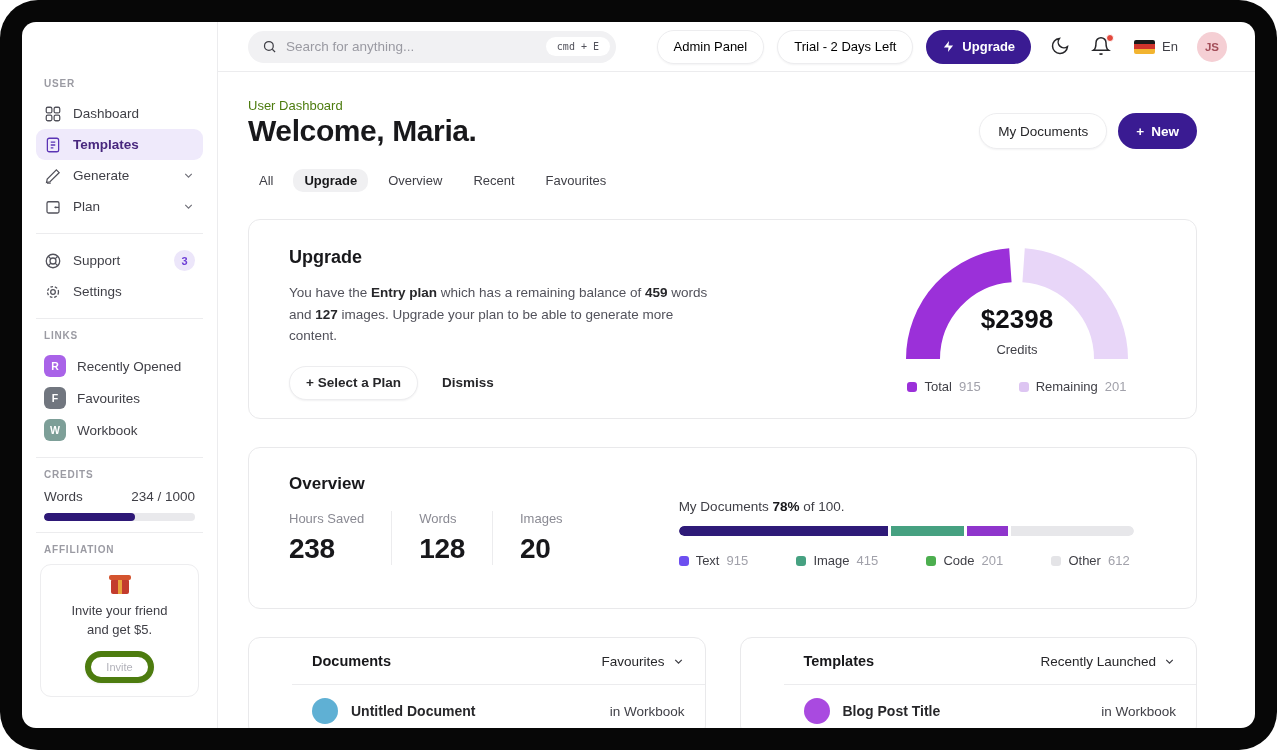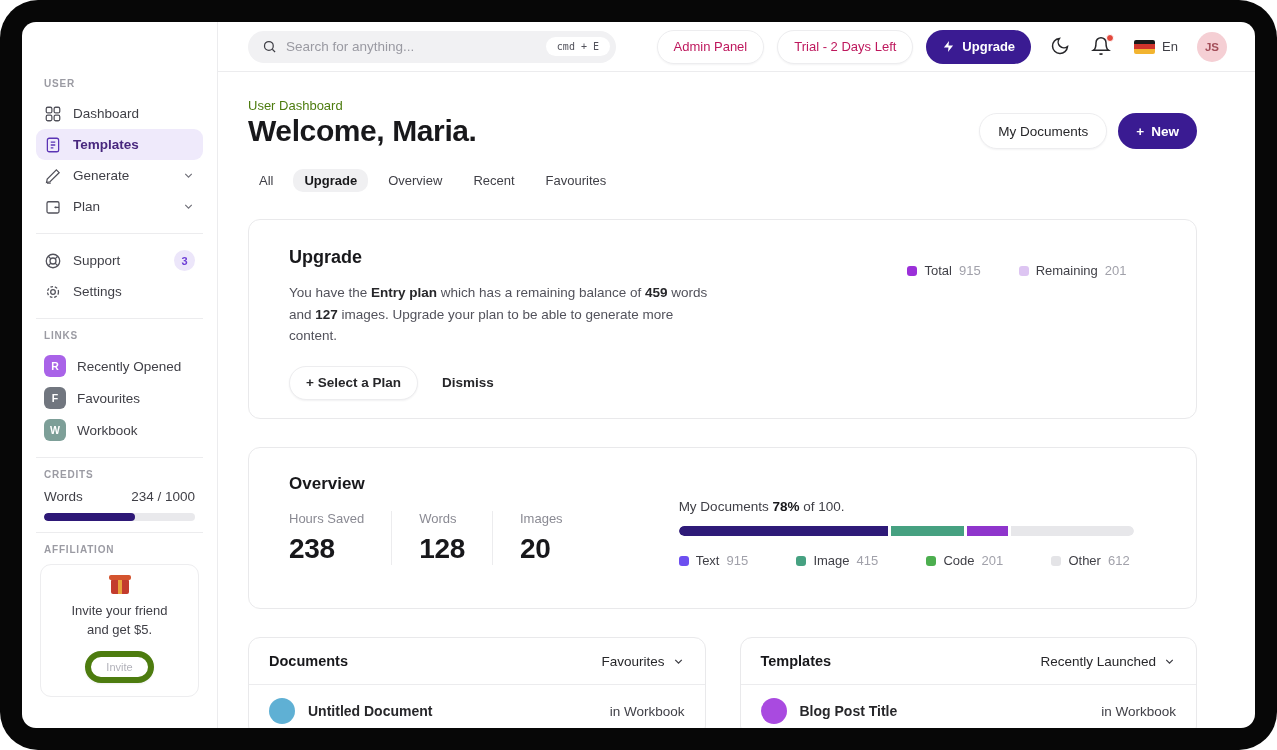--- a/index.html
+++ b/index.html
@@ -30,21 +30,21 @@
   .invite-btn { margin-top:11px; display:inline-block; padding:4px 15px; border-radius:999px; background:#fff; border:6px solid #4d7c0f; box-shadow:0 1px 2px rgba(16,24,40,.07); font-size:11px; color:#b2b2ba; cursor:pointer; }
 
   
   .main { flex:1; display:flex; flex-direction:column; min-width:0; }
   .topbar { height:50px; flex:0 0 50px; border-bottom:1px solid #ececee; display:flex; align-items:center; padding:0 28px 0 30px; }
   .search { width:368px; height:32px; background:#f1f1f3; border-radius:999px; display:flex; align-items:center; gap:9px; padding:0 6px 0 14px; cursor:text; }
   .search .si { width:15px; height:15px; color:#3f3f46; flex:0 0 15px; }
   .search-ph { font-size:13.5px; color:#9a9aa2; flex:1; }
   .kbd { background:#fff; border-radius:999px; padding:4px 11px; font-family:"DejaVu Sans Mono",monospace; font-size:10px; color:#52525b; }
   .tb-right { margin-left:auto; display:flex; align-items:center; gap:13px; }
-  .pill-btn { height:34px; padding:0 16px; border-radius:999px; background:#fff; border:1px solid #ededef; box-shadow:0 1px 2px rgba(16,24,40,.05); font-size:13px; color:#be185d; display:flex; align-items:center; cursor:pointer; white-space:nowrap; }
+  .pill-btn { height:34px; padding:0 16px; border-radius:999px; background:#fff; border:1px solid #ededef; box-shadow:0 1px 2px rgba(16,24,40,.05); font-size:13px; color:#000000; display:flex; align-items:center; cursor:pointer; white-space:nowrap; }
   .upgrade-btn { height:34px; padding:0 16px; border-radius:999px; background:#3a1b92; color:#fff; font-size:13px; font-weight:600; display:flex; align-items:center; gap:7px; cursor:pointer; }
   .upgrade-btn .bolt { width:13px; height:13px; }
   .icon-btn { width:22px; height:22px; color:#27272a; position:relative; cursor:pointer; margin-left:6px; }
   .icon-btn svg { width:20px; height:20px; }
   .dot { position:absolute; right:-1px; top:-2px; width:8px; height:8px; border-radius:50%; background:#e3483d; border:1.5px solid #fff; }
   .lang { display:flex; align-items:center; gap:7px; margin-left:8px; cursor:pointer; }
   .flag { width:21px; height:14px; border-radius:2px; overflow:hidden; display:flex; flex-direction:column; }
   .flag div { flex:1; }
   .lang-label { font-size:13px; color:#3f3f46; }
   .avatar { width:30px; height:30px; border-radius:50%; background:#f5cfd4; color:#a34e59; font-size:11.5px; font-weight:700; display:flex; align-items:center; justify-content:center; margin-left:6px; cursor:pointer; }
@@ -53,21 +53,21 @@
   .crumb { font-size:13px; color:#4d7c0f; }
   .title-row { display:flex; align-items:center; margin-bottom:20px; }
   .h1 { font-size:30px; font-weight:700; letter-spacing:-.4px; color:#18181b; }
   .title-actions { margin-left:auto; display:flex; align-items:center; gap:11px; }
   .mydocs-btn { height:36px; padding:0 18px; border-radius:999px; background:#fff; border:1px solid #ededef; box-shadow:0 1px 2px rgba(16,24,40,.05); font-size:13.5px; color:#27272a; display:flex; align-items:center; cursor:pointer; }
   .new-btn { height:36px; padding:0 18px; border-radius:999px; background:#3a1b92; color:#fff; font-size:13.5px; font-weight:600; display:flex; align-items:center; gap:7px; cursor:pointer; }
   .tabs { display:flex; align-items:center; gap:9px; margin-bottom:27px; }
   .tab { padding:4px 11px; border-radius:10px; font-size:13px; color:#3f3f46; cursor:pointer; }
   .tab.active { background:#f0f0f2; color:#18181b; font-weight:600; }
 
-  .card { border:1px solid #e9e9eb; border-radius:12px; background:#fff; }
+  .card { border:1px solid #e9e9eb; border-radius:12px; background:#fff;padding-left:43px; }
   .upgrade-card { display:flex; padding:27px 26px 24px 40px; margin-bottom:28px; height:200px; }
   .uc-title { font-size:18px; font-weight:700; color:#18181b; margin-bottom:14px; }
   .uc-body { width:430px; font-size:13.5px; line-height:1.6; color:#52525b; margin-bottom:19px; }
   .uc-body b { color:#27272a; }
   .uc-actions { display:flex; align-items:center; gap:24px; }
   .select-plan-btn { height:34px; padding:0 16px; border-radius:999px; background:#fff; border:1px solid #ededef; box-shadow:0 1px 2px rgba(16,24,40,.06); font-size:13.5px; font-weight:600; color:#27272a; display:flex; align-items:center; gap:6px; cursor:pointer; }
   .dismiss-btn { font-size:13.5px; font-weight:600; color:#27272a; cursor:pointer; }
   .gauge-wrap { margin-left:auto; margin-right:40px; width:226px; }
   .gauge { position:relative; width:226px; height:116px; }
   .gauge-val { position:absolute; left:0; right:0; bottom:28px; text-align:center; font-size:26px; font-weight:700; color:#101013; }
@@ -317,20 +317,28 @@
         <div>
           <div class="uc-title">Upgrade</div>
           <div class="uc-body"><span>You have the </span><b>Entry plan</b><span> which has a remaining balance of </span><b>459</b><span> words and </span><b>127</b><span> images. Upgrade your plan to be able to generate more content.</span></div>
           <div class="uc-actions">
             <div class="select-plan-btn">+ Select a Plan</div>
             <div class="dismiss-btn">Dismiss</div>
           </div>
         </div>
 
         <div class="gauge-wrap">
+          <div class="gauge">
+            <svg width="226" height="116" viewBox="0 0 226 116">
+              <path d="M 19 112 A 94 94 0 0 1 106.4 18.3" fill="none" stroke-width="34" stroke="#9b30d9"></path>
+              <path d="M 119.6 18.3 A 94 94 0 0 1 207 112" fill="none" stroke-width="34" stroke="#e8d6f8"></path>
+            </svg>
+            <div class="gauge-val">$2398</div>
+            <div class="gauge-lbl">Credits</div>
+          </div>
           <div class="gauge-legend">
             <div class="lg-item">
               <span class="lg-sq" style="background-color: rgb(155, 48, 217);"></span>
               <span>Total</span>
               <span class="lg-val">915</span>
             </div>
             <div class="lg-item">
               <span class="lg-sq" style="background-color: rgb(221, 197, 242);"></span>
               <span>Remaining</span>
               <span class="lg-val">201</span>

